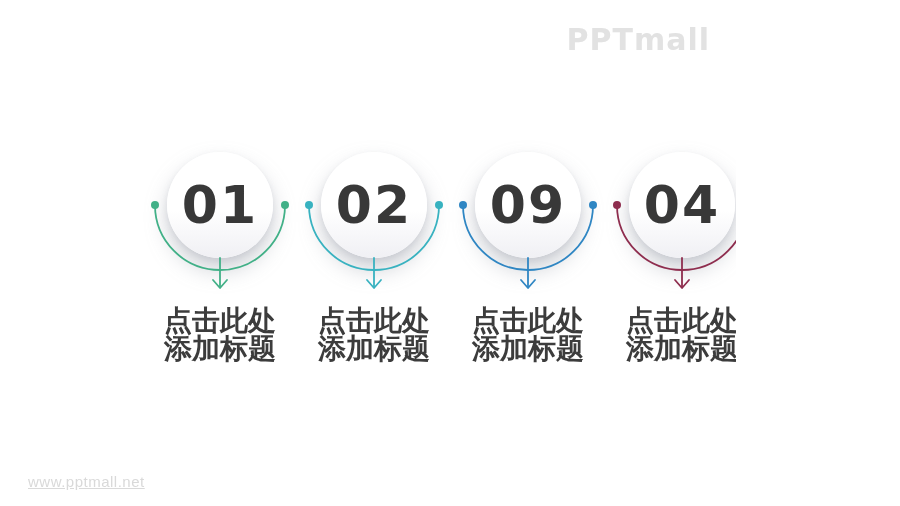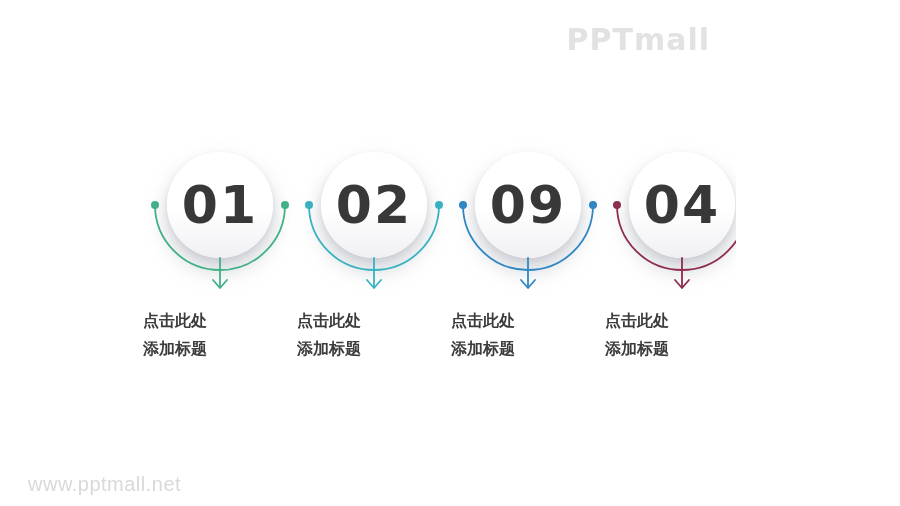--- a/index.html
+++ b/index.html
@@ -7,21 +7,21 @@
     position:relative;width:736px;height:506px;background:#ffffff;overflow:hidden;
     font-family:"Liberation Sans","DejaVu Sans",sans-serif;
   }
   .logo{
     position:absolute;top:22px;right:26px;
     font-size:30px;font-weight:bold;color:#e2e2e2;letter-spacing:1px;
     font-family:"DejaVu Sans","Liberation Sans",sans-serif;
   }
   .watermark{
     position:absolute;left:28px;top:473px;
-    font-size:20px;color:#d9d9d9;letter-spacing:0.5px;
+    font-size:15px;color:#d9d9d9;letter-spacing:0.5px;text-decoration:underline;
   }
   .items-row{
     position:absolute;left:143px;top:140px;display:flex;
   }
   .step-item{
     position:relative;width:154px;height:230px;--accent:#999999;
   }
   .circle{
     position:absolute;left:24px;top:12px;width:106px;height:106px;border-radius:50%;
     background:linear-gradient(180deg,#ffffff 55%,#f0f0f4 100%);
@@ -35,22 +35,22 @@
   .connector{
     position:absolute;left:0;top:0;pointer-events:none;
   }
   .connector .arc,
   .connector .arrow-line,
   .connector .arrow-head{
     stroke:var(--accent);fill:none;stroke-width:1.8;stroke-linecap:round;stroke-linejoin:round;
   }
   .connector .dot{fill:var(--accent);stroke:none;}
   .titles{
-    position:absolute;top:167px;left:0;width:100%;text-align:left;
-    font-weight:bold;font-size:16px;line-height:28px;color:#3c3c3c;
+    position:absolute;top:167px;left:0;width:100%;text-align:center;
+    font-weight:bold;font-size:28px;line-height:28px;color:#3c3c3c;
     font-family:"DejaVu Sans","Liberation Sans",sans-serif;
   }
   .titles span{display:block;}
 </style>
 </head>
 <body>
 
 <div class="slide">
 
   <div class="logo">PPTmall</div>

